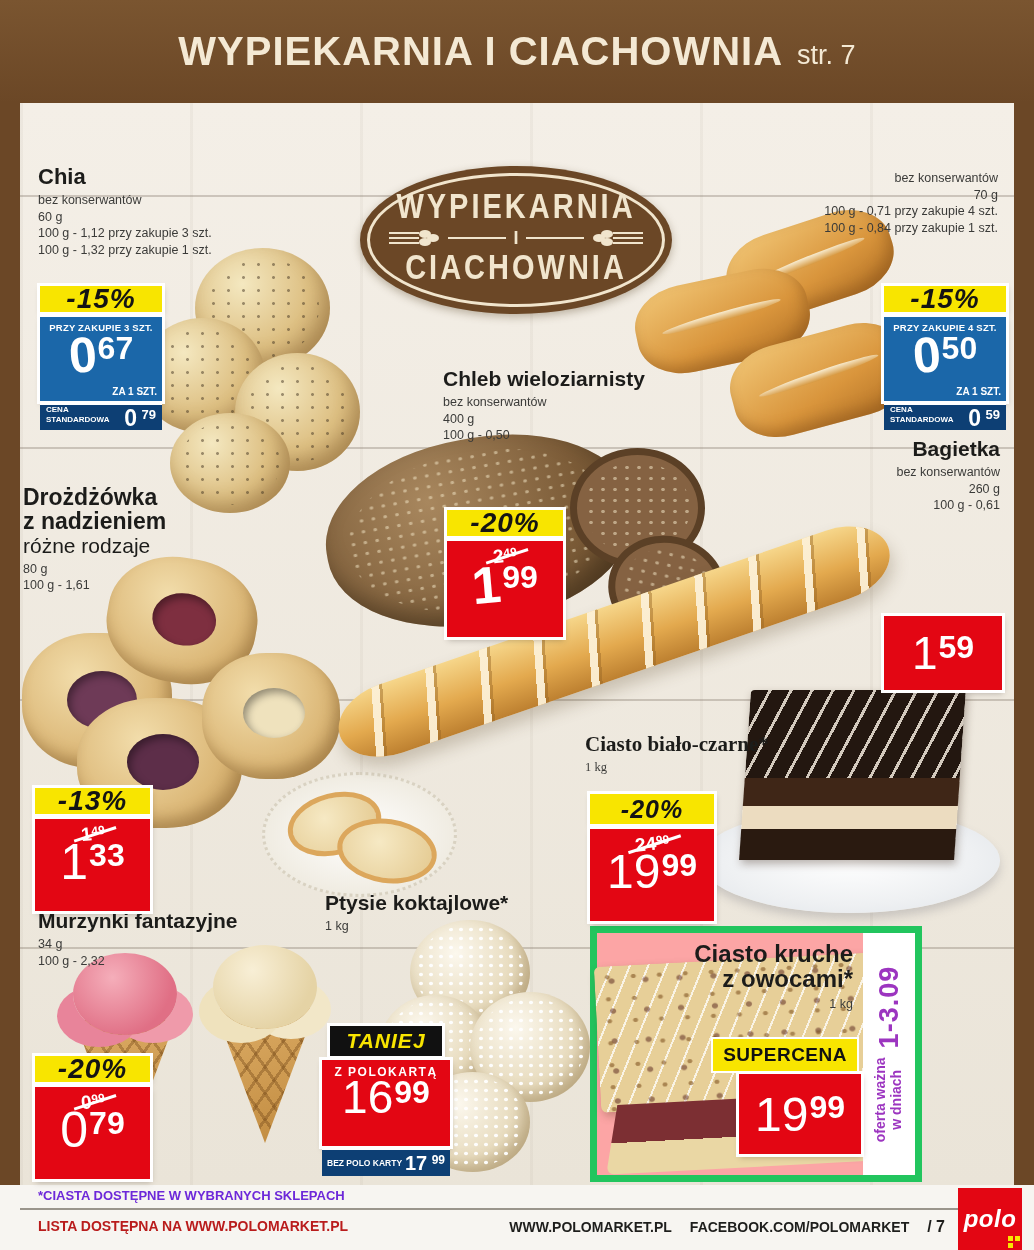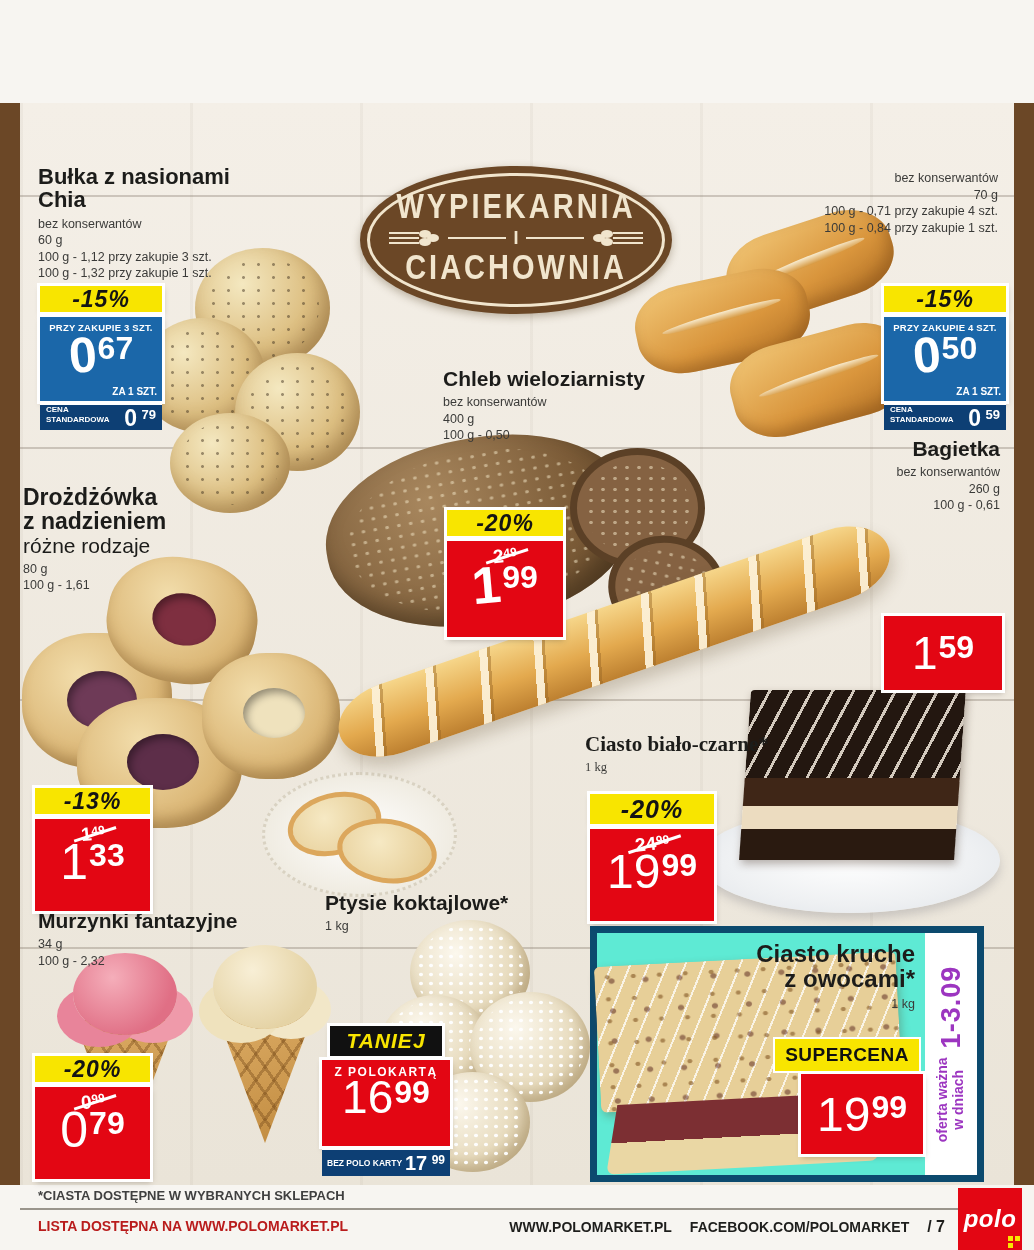--- a/index.html
+++ b/index.html
@@ -40,21 +40,21 @@
   .ptitle { font-weight:700; color:#1c1c1a; line-height:1.06; font-size:22px; }
   .psub { font-weight:400; color:#1c1c1a; font-size:21px; line-height:1.1; }
   .pdetails { font-size:12.5px; color:#3b3b39; line-height:1.32; margin-top:4px; }
   .right { text-align:right; }
 
   
   .badge { position:absolute; z-index:6; }
   .sticker { box-shadow:0 0 0 3px #fff, 1px 3px 6px rgba(60,50,40,.35); }
   .ybar { background:#f8e500; color:#141414; font-weight:800; font-style:italic;
           display:flex; align-items:center; justify-content:center;
-          font-size:23px; letter-spacing:1px; height:26px; margin-bottom:5px; }
+          font-size:28px; letter-spacing:1px; height:26px; margin-bottom:5px; }
   .bluebox { background:#1b67a9; color:#fff; position:relative; height:84px; }
   .cond { font-size:9.5px; font-weight:700; text-align:center; padding-top:5px; letter-spacing:.2px; }
   .per  { position:absolute; right:5px; bottom:4px; font-size:10px; font-weight:700; }
   .navybar { background:#0d3f74; color:#fff; display:flex; align-items:flex-start;
              justify-content:space-between; padding:0 6px; height:27px; border-top:2px solid #fff; }
   .stdlbl { font-size:8px; font-weight:700; line-height:1.2; }
   .sint { font-size:23px; font-weight:800; } 
   .sdec { font-size:13px; font-weight:800; position:relative; top:-7px; }
   .redbox { background:#e30613; color:#fff; text-align:center; position:relative; }
   .bigprice { display:flex; justify-content:center; align-items:flex-start; line-height:.9; }
@@ -68,36 +68,36 @@
   .bigrow { margin-top:-4px; }
   .blackbar { background:#111; color:#f8e500; font-weight:800; font-style:italic;
               display:flex; align-items:center; justify-content:center;
               font-size:21px; letter-spacing:1px; height:30px; width:112px; margin:0 auto 4px; }
   .polok { font-size:12px; font-weight:800; letter-spacing:1.5px; padding-top:5px; }
   .bezbar { background:#0d3f74; color:#fff; display:flex; align-items:center;
             justify-content:space-between; padding:0 5px; height:28px; border-top:2px solid #fff; }
   .bezlbl { font-size:8.5px; font-weight:700; }
 
   
-  .purple-box { position:absolute; left:590px; top:926px; width:394px; height:256px;
-                border:7px solid #0c4a6e; background:#5eead4; z-index:5; }
+  .purple-box { position:absolute; left:590px; top:926px; width:332px; height:256px;
+                border:7px solid #22c55e; background:#fca5a5; z-index:5; }
   .valid-strip { position:absolute; right:0; top:0; width:52px; height:242px; background:#fff; }
   .valid-rot { position:absolute; left:50%; top:50%; width:236px; height:50px;
                transform:translate(-50%,-50%) rotate(-90deg);
                display:flex; align-items:center; justify-content:center; gap:9px; color:#9c35c0; }
   .valid-small { font-size:14px; font-weight:700; line-height:1.12; text-align:center; }
   .valid-big { font-size:27px; font-weight:800; letter-spacing:1px; }
   .supercena { position:absolute; right:58px; top:106px; background:#f8e500; color:#111;
                font-weight:800; font-size:19px; padding:5px 10px; letter-spacing:.5px;
                box-shadow:0 0 0 2px #fff; z-index:7; }
   .kruche-price { position:absolute; right:54px; top:141px; width:122px; height:80px; z-index:7; }
 
   
   .footer { position:absolute; left:0; top:1185px; width:1034px; height:65px; background:#f7f5f1; }
-  .fnote { position:absolute; left:38px; top:3px; font-size:13px; font-weight:700; color:#404040; }
+  .fnote { position:absolute; left:38px; top:3px; font-size:13px; font-weight:700; color:#6d28d9; }
   .frule { position:absolute; left:20px; top:23px; width:994px; height:2px; background:#9a958c; }
   .fleft { position:absolute; left:38px; top:33px; font-size:14px; font-weight:700; color:#b91c1c; }
   .fright { position:absolute; left:500px; top:33px; width:445px; display:flex; gap:18px;
             justify-content:flex-end; align-items:baseline; font-size:14px; font-weight:700; color:#1e1e1c; }
   .fpage { font-size:16px; font-weight:800; }
   .polo-logo { position:absolute; left:958px; top:1188px; width:64px; height:62px; background:#e30613;
                display:flex; align-items:center; justify-content:center; z-index:8; }
   .polo-word { color:#fff; font-weight:800; font-style:italic; font-size:24px; letter-spacing:.5px; }
   .polo-dots { position:absolute; right:9px; bottom:9px; width:5px; height:5px; background:#f8e500;
                box-shadow:7px 0 0 #f8e500, 0 7px 0 #f8e500; }
@@ -178,20 +178,24 @@
           background-size:26px 22px, 34px 30px, auto; box-shadow:2px 4px 8px rgba(90,60,30,.3); }
   .kr-side { position:absolute; left:3%; right:7%; bottom:0; height:33%;
           background:linear-gradient(180deg,#7c2f33 0 55%, #ead7a4 55%);
           border-radius:0 0 8px 8px; transform:skewX(-12deg); }
 </style>
 </head>
 <body>
 
 <div class="page">
 
+  <div class="band-top">
+    <span class="band-title">WYPIEKARNIA I CIACHOWNIA</span>
+    <span class="band-page">str. 7</span>
+  </div>
   <div class="frame-side" style="left:0;"></div>
   <div class="frame-side" style="left:1014px;"></div>
 
   <div class="content"></div>
   <div class="seam" style="top:195px;"></div>
   <div class="seam" style="top:447px;"></div>
   <div class="seam" style="top:699px;"></div>
   <div class="seam" style="top:947px;"></div>
 
   <div class="photo" style="left:140px;top:248px;width:225px;height:270px;">
@@ -283,21 +287,20 @@
           <ellipse cx="36" cy="6" rx="5" ry="3"></ellipse>
             <ellipse cx="44" cy="10" rx="5" ry="3"></ellipse>
             <ellipse cx="36" cy="14" rx="5" ry="3"></ellipse>
         </g>
       </svg>
     </div>
     <div class="logo-line logo-bottom">CIACHOWNIA</div>
   </div>
 
   <div class="ptext" style="left:38px;top:165px;width:300px;">
-    <div class="ptitle">Bułka z nasionami</div>
     <div class="ptitle">Chia</div>
     <div class="pdetails">
       <div>bez konserwantów</div>
       <div>60 g</div>
       <div>100 g - 1,12 przy zakupie 3 szt.</div>
       <div>100 g - 1,32 przy zakupie 1 szt.</div>
     </div>
   </div>
 
   <div class="ptext right" style="right:36px;top:166px;width:300px;">

